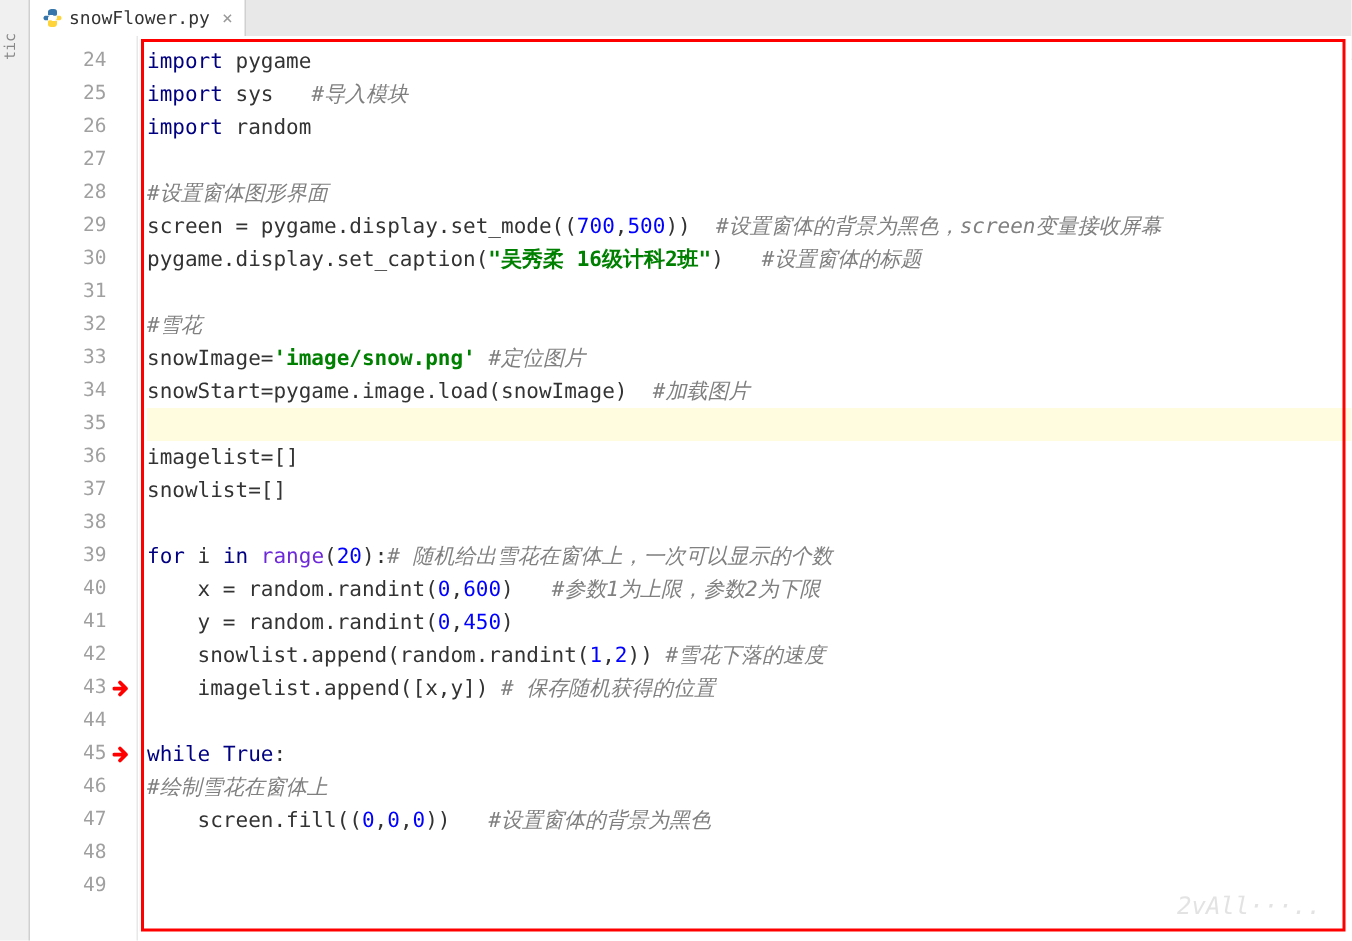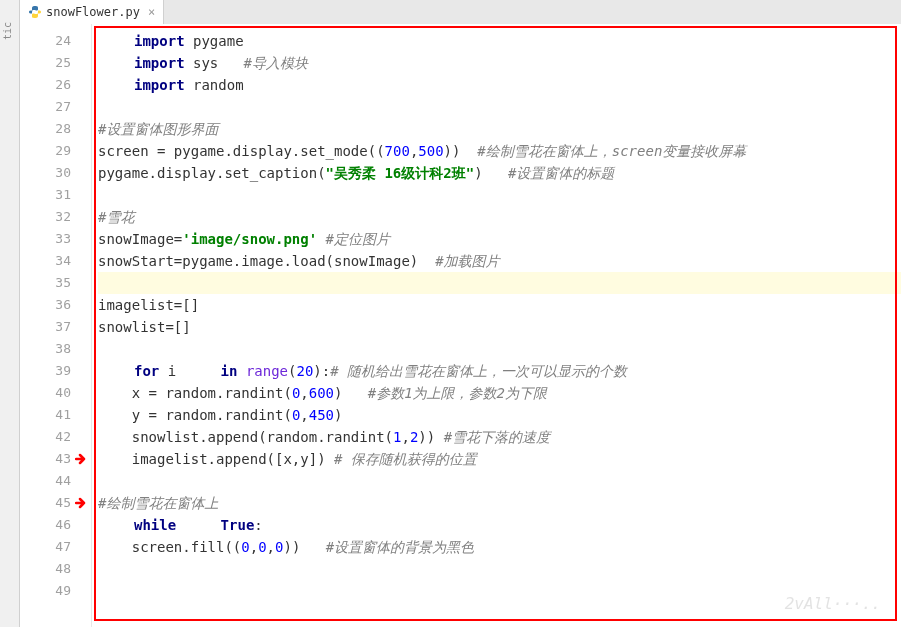--- a/index.html
+++ b/index.html
@@ -118,21 +118,21 @@
   line-height: 22px;
   height: 22px;
   white-space: pre;
   font-family: "Consolas", "Monaco", monospace;
   font-size: 14px;
   color: #333;
 }
 .code-line.highlight {
   background: #fffce0;
 }
-.kw { color: #000080; font-weight: bold; margin-left: 36px; }
+.kw { color: #000080; font-weight: normal; }
 .str { color: #008000; font-weight: bold; }
 .num { color: #0000ff; }
 .com { color: #808080; font-style: italic; }
 .com-em { color: #808080; font-style: italic; }
 .builtin { color: #6d28d9; }
 .watermark {
   position: absolute;
   right: 20px;
   bottom: 14px;
   color: rgba(200,200,200,0.5);
@@ -198,33 +198,33 @@
         </svg></div>
     </div>
   <div class="code-area" id="code">
     <div class="red-border"></div>
     <div class="watermark">2vAll···..</div>
   <div class="code-line"><span class="kw">import</span><span> pygame</span></div>
       <div class="code-line"><span class="kw">import</span><span> sys   </span><span class="com">#导入模块</span></div>
       <div class="code-line"><span class="kw">import</span><span> random</span></div>
       <div class="code-line">&nbsp;</div>
       <div class="code-line"><span class="com">#设置窗体图形界面</span></div>
-      <div class="code-line"><span>screen = pygame.display.set_mode((</span><span class="num">700</span><span>,</span><span class="num">500</span><span>))  </span><span class="com">#绘制雪花在窗体上，</span><span class="com-em">screen</span><span class="com">变量接收屏幕</span></div>
+      <div class="code-line"><span>screen = pygame.display.set_mode((</span><span class="num">700</span><span>,</span><span class="num">500</span><span>))  </span><span class="com">#设置窗体的背景为黑色，</span><span class="com-em">screen</span><span class="com">变量接收屏幕</span></div>
       <div class="code-line"><span>pygame.display.set_caption(</span><span class="str">"吴秀柔 16级计科2班"</span><span>)   </span><span class="com">#设置窗体的标题</span></div>
       <div class="code-line">&nbsp;</div>
       <div class="code-line"><span class="com">#雪花</span></div>
       <div class="code-line"><span>snowImage=</span><span class="str">'image/snow.png'</span><span> </span><span class="com">#定位图片</span></div>
       <div class="code-line"><span>snowStart=pygame.image.load(snowImage)  </span><span class="com">#加载图片</span></div>
       <div class="code-line highlight">&nbsp;</div>
       <div class="code-line"><span>imagelist=[]</span></div>
       <div class="code-line"><span>snowlist=[]</span></div>
       <div class="code-line">&nbsp;</div>
       <div class="code-line"><span class="kw">for</span><span> i </span><span class="kw">in</span><span> </span><span class="builtin">range</span><span>(</span><span class="num">20</span><span>):</span><span class="com"># 随机给出雪花在窗体上，一次可以显示的个数</span></div>
       <div class="code-line"><span>    x = random.randint(</span><span class="num">0</span><span>,</span><span class="num">600</span><span>)   </span><span class="com">#参数1为上限，参数2为下限</span></div>
       <div class="code-line"><span>    y = random.randint(</span><span class="num">0</span><span>,</span><span class="num">450</span><span>)</span></div>
       <div class="code-line"><span>    snowlist.append(random.randint(</span><span class="num">1</span><span>,</span><span class="num">2</span><span>)) </span><span class="com">#雪花下落的速度</span></div>
       <div class="code-line"><span>    imagelist.append([x,y]) </span><span class="com"># 保存随机获得的位置</span></div>
       <div class="code-line">&nbsp;</div>
+      <div class="code-line"><span class="kw">while</span><span> </span><span class="kw">True</span><span>:</span></div>
       <div class="code-line"><span class="com">#绘制雪花在窗体上</span></div>
-      <div class="code-line"><span class="kw">while</span><span> </span><span class="kw">True</span><span>:</span></div>
       <div class="code-line"><span>    screen.fill((</span><span class="num">0</span><span>,</span><span class="num">0</span><span>,</span><span class="num">0</span><span>))   </span><span class="com">#设置窗体的背景为黑色</span></div>
     </div>
 </div>
 
 </body></html>

